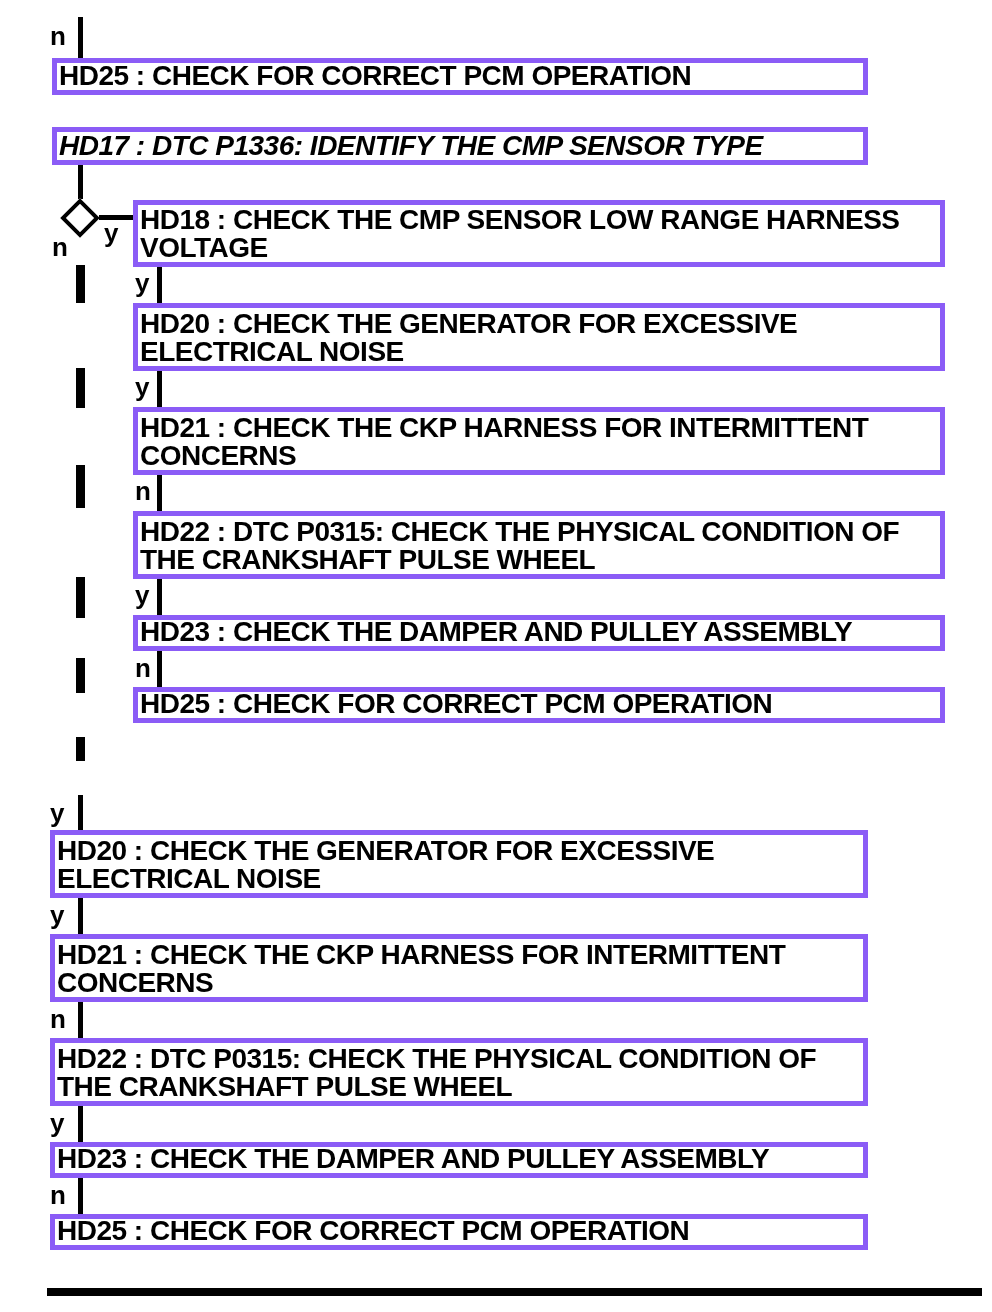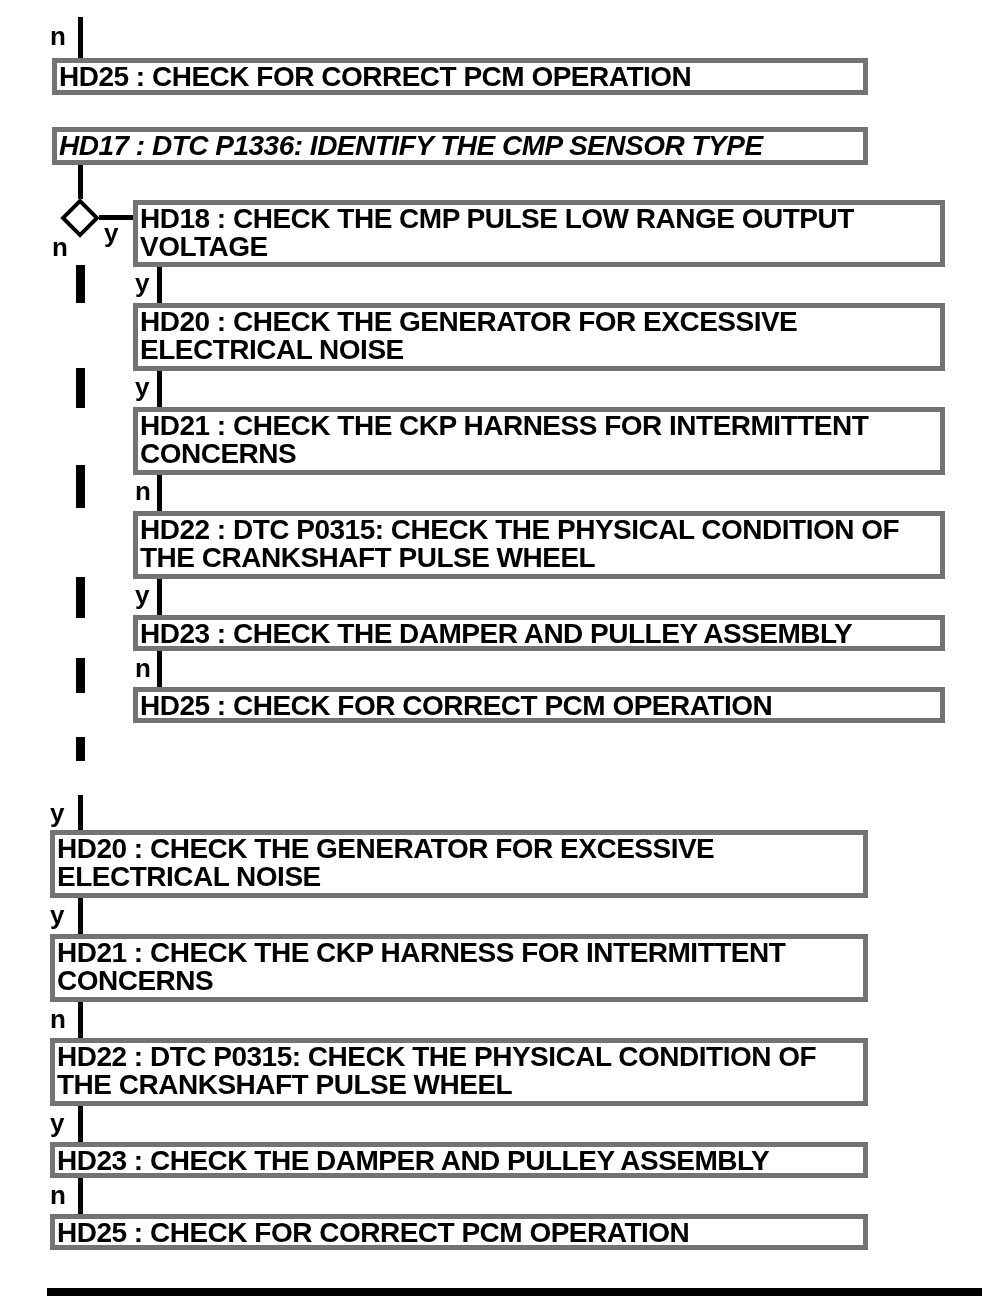--- a/index.html
+++ b/index.html
@@ -13,23 +13,23 @@
     height: 1312px;
     background: #ffffff;
     font-family: "Liberation Sans", sans-serif;
     color: #000000;
     overflow: hidden;
   }
   .node {
     position: absolute;
     box-sizing: border-box;
     background: #ffffff;
-    border: 5px solid #737373;
+    border: 5px solid #8b5cf6;
     display: flex;
-    align-items: flex-start;
+    align-items: flex-end;
     overflow: hidden;
   }
   .node .txt {
     font-weight: bold;
     font-size: 28px;
     line-height: 28px;
     letter-spacing: -0.5px;
     white-space: pre-line;
     padding-left: 2px;
   }
@@ -87,21 +87,21 @@
     <span class="txt">HD17 : DTC P1336: IDENTIFY THE CMP SENSOR TYPE</span>
   </div>
 
   <div class="vline" style="left:78px; top:165px; height:34px;"></div>
   <div class="diamond" style="left:66px; top:204px;"></div>
   <span class="lbl" style="left:104px; top:220px;">y</span>
   <span class="lbl" style="left:52px; top:234px;">n</span>
   <div class="hline" style="left:99px; top:215px; width:36px;"></div>
 
   <div class="node" style="left:133px; top:200px; width:812px; height:67px;">
-    <span class="txt">HD18 : CHECK THE CMP PULSE LOW RANGE OUTPUT
+    <span class="txt">HD18 : CHECK THE CMP SENSOR LOW RANGE HARNESS
 VOLTAGE</span>
   </div>
 
   <span class="lbl" style="left:135px; top:270px;">y</span>
   <div class="vline" style="left:157px; top:267px; height:37px;"></div>
 
   <div class="node" style="left:133px; top:303px; width:812px; height:68px;">
     <span class="txt">HD20 : CHECK THE GENERATOR FOR EXCESSIVE
 ELECTRICAL NOISE</span>
   </div>

